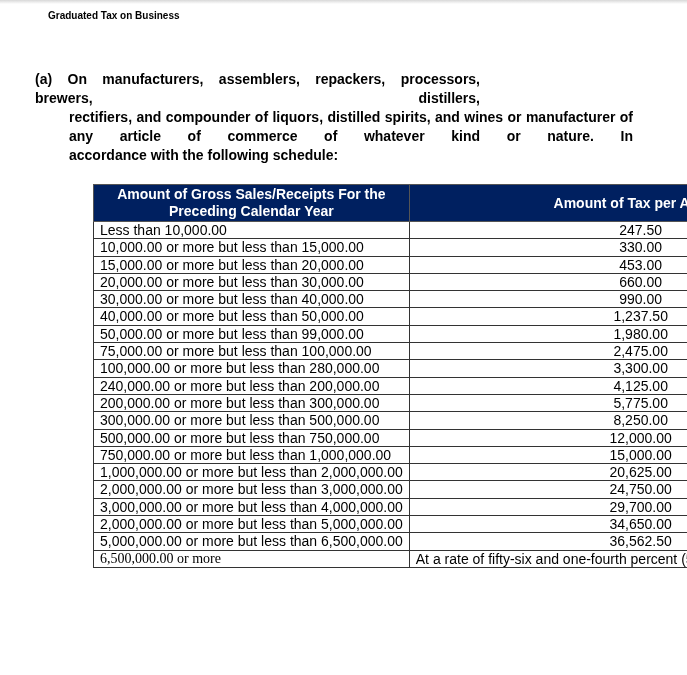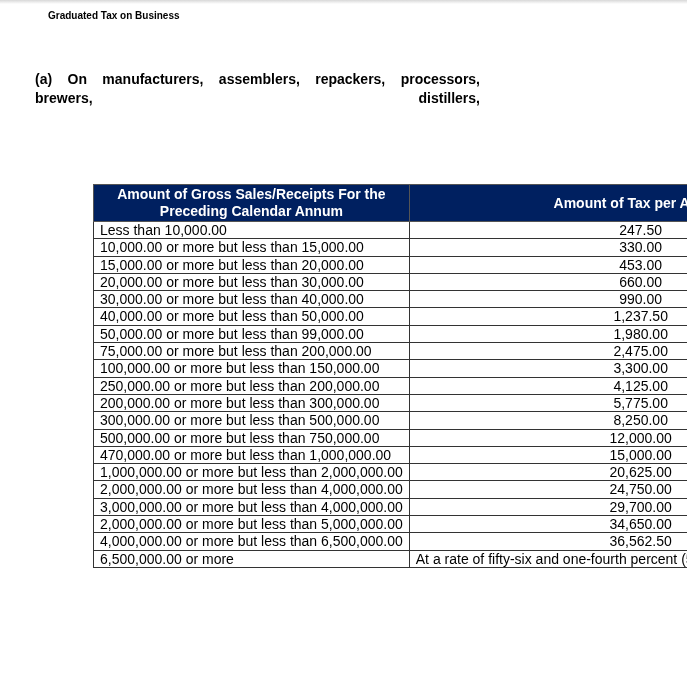--- a/index.html
+++ b/index.html
@@ -32,26 +32,30 @@
 
 <div class="topshade"></div>
 
 <div class="title">Graduated Tax on Business</div>
 
 <div class="intro">
   <div class="first">
     <span>(a)</span>
     <span>On manufacturers, assemblers, repackers, processors, brewers, distillers,</span>
   </div>
+  <div class="intro-body" style="width:564px;">
+    <div style="text-align:justify;text-align-last:justify;">rectifiers, and compounder of liquors, distilled spirits, and wines or manufacturer of any article of commerce of whatever kind or nature. In</div>
+    <div class="last">accordance with the following schedule:</div>
+  </div>
 </div>
 
 <table class="sched">
   <thead>
     <tr>
-      <th class="h1">Amount of Gross Sales/Receipts For the Preceding Calendar Annum</th>
+      <th class="h1">Amount of Gross Sales/Receipts For the Preceding Calendar Year</th>
       <th class="h2">Amount of Tax per Annum</th>
     </tr>
   </thead>
   <tbody id="tbody">
       <tr>
         <td class="c1">Less than 10,000.00</td>
         <td class="c2">247.50</td>
       </tr>
       <tr>
         <td class="c1">10,000.00 or more but less than 15,000.00</td>
@@ -71,65 +75,65 @@
       </tr>
       <tr>
         <td class="c1">40,000.00 or more but less than 50,000.00</td>
         <td class="c2">1,237.50</td>
       </tr>
       <tr>
         <td class="c1">50,000.00 or more but less than 99,000.00</td>
         <td class="c2">1,980.00</td>
       </tr>
       <tr>
-        <td class="c1">75,000.00 or more but less than 200,000.00</td>
+        <td class="c1">75,000.00 or more but less than 100,000.00</td>
         <td class="c2">2,475.00</td>
       </tr>
       <tr>
-        <td class="c1">100,000.00 or more but less than 150,000.00</td>
+        <td class="c1">100,000.00 or more but less than 280,000.00</td>
         <td class="c2">3,300.00</td>
       </tr>
       <tr>
-        <td class="c1">250,000.00 or more but less than 200,000.00</td>
+        <td class="c1">240,000.00 or more but less than 200,000.00</td>
         <td class="c2">4,125.00</td>
       </tr>
       <tr>
         <td class="c1">200,000.00 or more but less than 300,000.00</td>
         <td class="c2">5,775.00</td>
       </tr>
       <tr>
         <td class="c1">300,000.00 or more but less than 500,000.00</td>
         <td class="c2">8,250.00</td>
       </tr>
       <tr>
         <td class="c1">500,000.00 or more but less than 750,000.00</td>
         <td class="c2">12,000.00</td>
       </tr>
       <tr>
-        <td class="c1">470,000.00 or more but less than 1,000,000.00</td>
+        <td class="c1">750,000.00 or more but less than 1,000,000.00</td>
         <td class="c2">15,000.00</td>
       </tr>
       <tr>
         <td class="c1">1,000,000.00 or more but less than 2,000,000.00</td>
         <td class="c2">20,625.00</td>
       </tr>
       <tr>
-        <td class="c1">2,000,000.00 or more but less than 4,000,000.00</td>
+        <td class="c1">2,000,000.00 or more but less than 3,000,000.00</td>
         <td class="c2">24,750.00</td>
       </tr>
       <tr>
         <td class="c1">3,000,000.00 or more but less than 4,000,000.00</td>
         <td class="c2">29,700.00</td>
       </tr>
       <tr>
         <td class="c1">2,000,000.00 or more but less than 5,000,000.00</td>
         <td class="c2">34,650.00</td>
       </tr>
       <tr>
-        <td class="c1">4,000,000.00 or more but less than 6,500,000.00</td>
+        <td class="c1">5,000,000.00 or more but less than 6,500,000.00</td>
         <td class="c2">36,562.50</td>
       </tr>
       <tr>
-        <td class="c1" style="vertical-align: middle;">6,500,000.00 or more</td>
+        <td class="c1" style="vertical-align: middle; font-family: Liberation Serif, serif;">6,500,000.00 or more</td>
         <td class="c2 wrap">At a rate of fifty-six and one-fourth percent (56.25%) of one-percent (1%)</td>
       </tr>
     </tbody>
 </table>
 
 </body></html>

